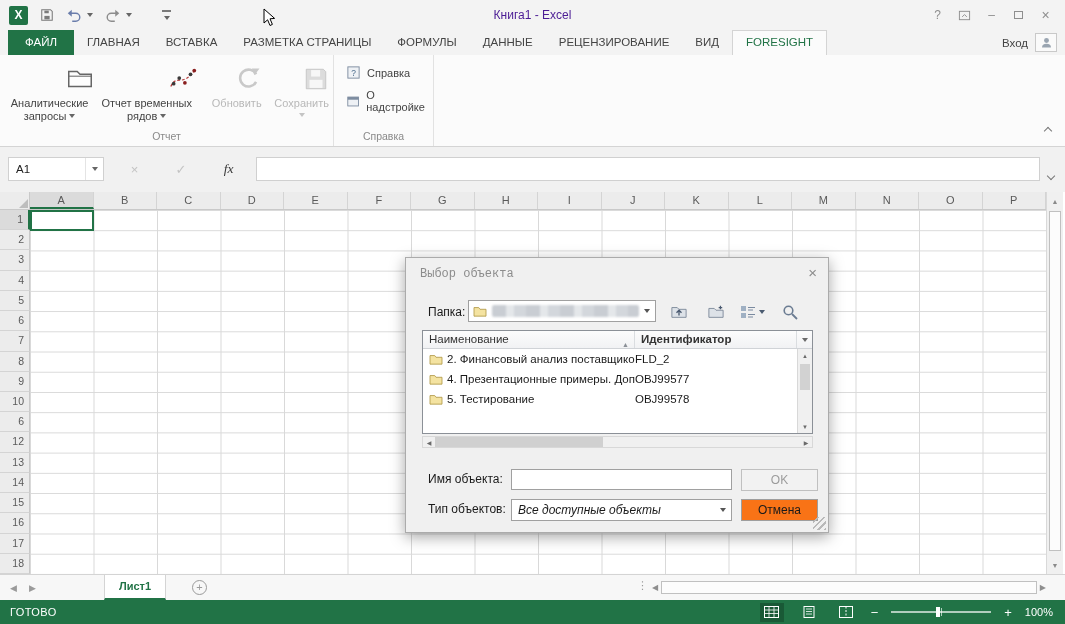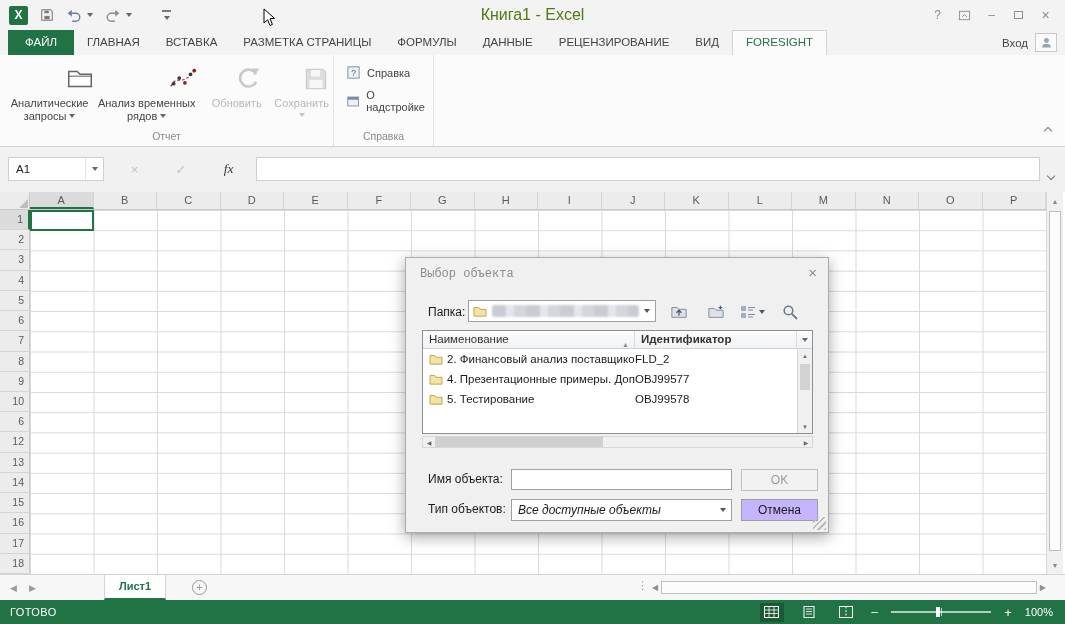--- a/index.html
+++ b/index.html
@@ -4,21 +4,21 @@
 <style>
   * { margin:0; padding:0; box-sizing:border-box; }
   html,body { width:1065px; height:624px; }
   body { font-family:"Liberation Sans", sans-serif; background:#fff; overflow:hidden; position:relative; color:#444; }
 
   
   .titlebar { position:absolute; left:0; top:0; width:1065px; height:30px; background:#f3f3f3; display:flex; align-items:center; }
   .qat { display:flex; align-items:center; gap:12px; padding-left:9px; }
   .xllogo { width:19px; height:19px; background:#217346; color:#fff; font-weight:bold; font-size:12px; display:flex; align-items:center; justify-content:center; border-radius:2px; }
   .qbtn { display:flex; align-items:center; gap:2px; }
-  .title { position:absolute; left:50%; transform:translateX(-50%); font-size:16px; color:#4d7c0f; }
+  .title { position:absolute; left:50%; transform:translateX(-50%); font-size:12px; color:#4c1d95; }
   .winbtns { position:absolute; right:6px; top:0; height:30px; display:flex; align-items:center; }
   .winbtn { width:27px; height:30px; display:flex; align-items:center; justify-content:center; color:#8e8e8e; font-size:12px; }
   .maxbox { width:9px; height:8px; border:1px solid #8e8e8e; display:inline-block; }
   .closeg { font-size:14px; }
 
   
   .tabrow { position:absolute; left:0; top:30px; width:1065px; height:25px; background:#f3f3f3; display:flex; padding-left:8px; }
   .rtab { padding:0 13px; line-height:25px; font-size:11.5px; color:#444; white-space:nowrap; }
   .rtab-file { background:#217346; color:#fff; padding:0 17px; }
   .rtab-active { background:#fbfbfb; color:#217346; border:1px solid #d4d4d4; border-bottom:none; line-height:23px; }
@@ -121,21 +121,21 @@
   .dlhscroll { position:absolute; left:16px; top:178px; width:391px; height:12px; background:#f0f0f0; border:1px solid #d8d8d8; display:flex; align-items:center; color:#6a6a6a; font-size:6px; }
   .hsarr { width:12px; text-align:center; }
   .dlhthumb { width:168px; height:10px; background:#d0d0d0; }
   .dnamelabel { position:absolute; left:22px; top:214px; }
   .dnameinput { position:absolute; left:105px; top:211px; width:221px; height:21px; background:#fff; border:1px solid #a0a0a0; font-size:12px; padding:0 5px; outline:none; font-family:"Liberation Sans",sans-serif; }
   .dtypelabel { position:absolute; left:22px; top:244px; }
   .typecombo { left:105px; top:241px; width:221px; height:22px; padding-left:6px; }
   .typecombo .tval { flex:1; white-space:nowrap; overflow:hidden;font-style:italic; }
   .dbtn { position:absolute; left:335px; width:77px; height:22px; text-align:center; line-height:20px; font-size:12px; }
   .okbtn { top:211px; background:#f2f2f2; border:1px solid #c0c0c0; color:#9c9c9c; }
-  .cancelbtn { top:241px; background:#c4b5fd; border:1px solid #9e9e9e; color:#1a1a1a; }
+  .cancelbtn { top:241px; background:#f97316; border:1px solid #9e9e9e; color:#1a1a1a; }
   .grip { position:absolute; right:2px; bottom:2px; width:13px; height:13px;
     background:repeating-linear-gradient(135deg,transparent 0 3px,#b9b9b9 3px 4.5px); }
 
   .cursor { position:absolute; left:263px; top:8px; z-index:50; }
 </style>
 </head>
 <body>
 
 <div class="titlebar">
   <div class="qat">
@@ -222,21 +222,21 @@
         <span class="bicon">
           <svg width="30" height="30" viewBox="0 0 32 32">
               <path d="M3 24 C9 10 15 26 29 6" fill="none" stroke="#b43a3a" stroke-width="1.3" stroke-dasharray="3 2"></path>
               <circle cx="6" cy="21" r="2" fill="#3a3a3a"></circle>
               <circle cx="12" cy="15" r="2" fill="#3a3a3a"></circle>
               <circle cx="18" cy="20" r="2" fill="#8a1f1f"></circle>
               <circle cx="24" cy="11" r="2" fill="#3a3a3a"></circle>
               <circle cx="28" cy="7" r="2" fill="#8a1f1f"></circle>
             </svg>
         </span>
-        <span class="blabel"><span>Анализ временных рядов</span><span class="caret-down"></span></span>
+        <span class="blabel"><span>Отчет временных рядов</span><span class="caret-down"></span></span>
       </div>
       <div class="bigbtn disabled" style="width:64px">
         <span class="bicon">
           <svg width="27" height="27" viewBox="0 0 32 32">
               <path d="M25 20 A10 10 0 1 1 25 11" fill="none" stroke="#c9c9c9" stroke-width="3"></path>
               <path d="M20 4 h9 l-6 8 z" fill="#c9c9c9"></path>
             </svg>
         </span>
         <span class="blabel"><span>Обновить</span></span>
       </div>

